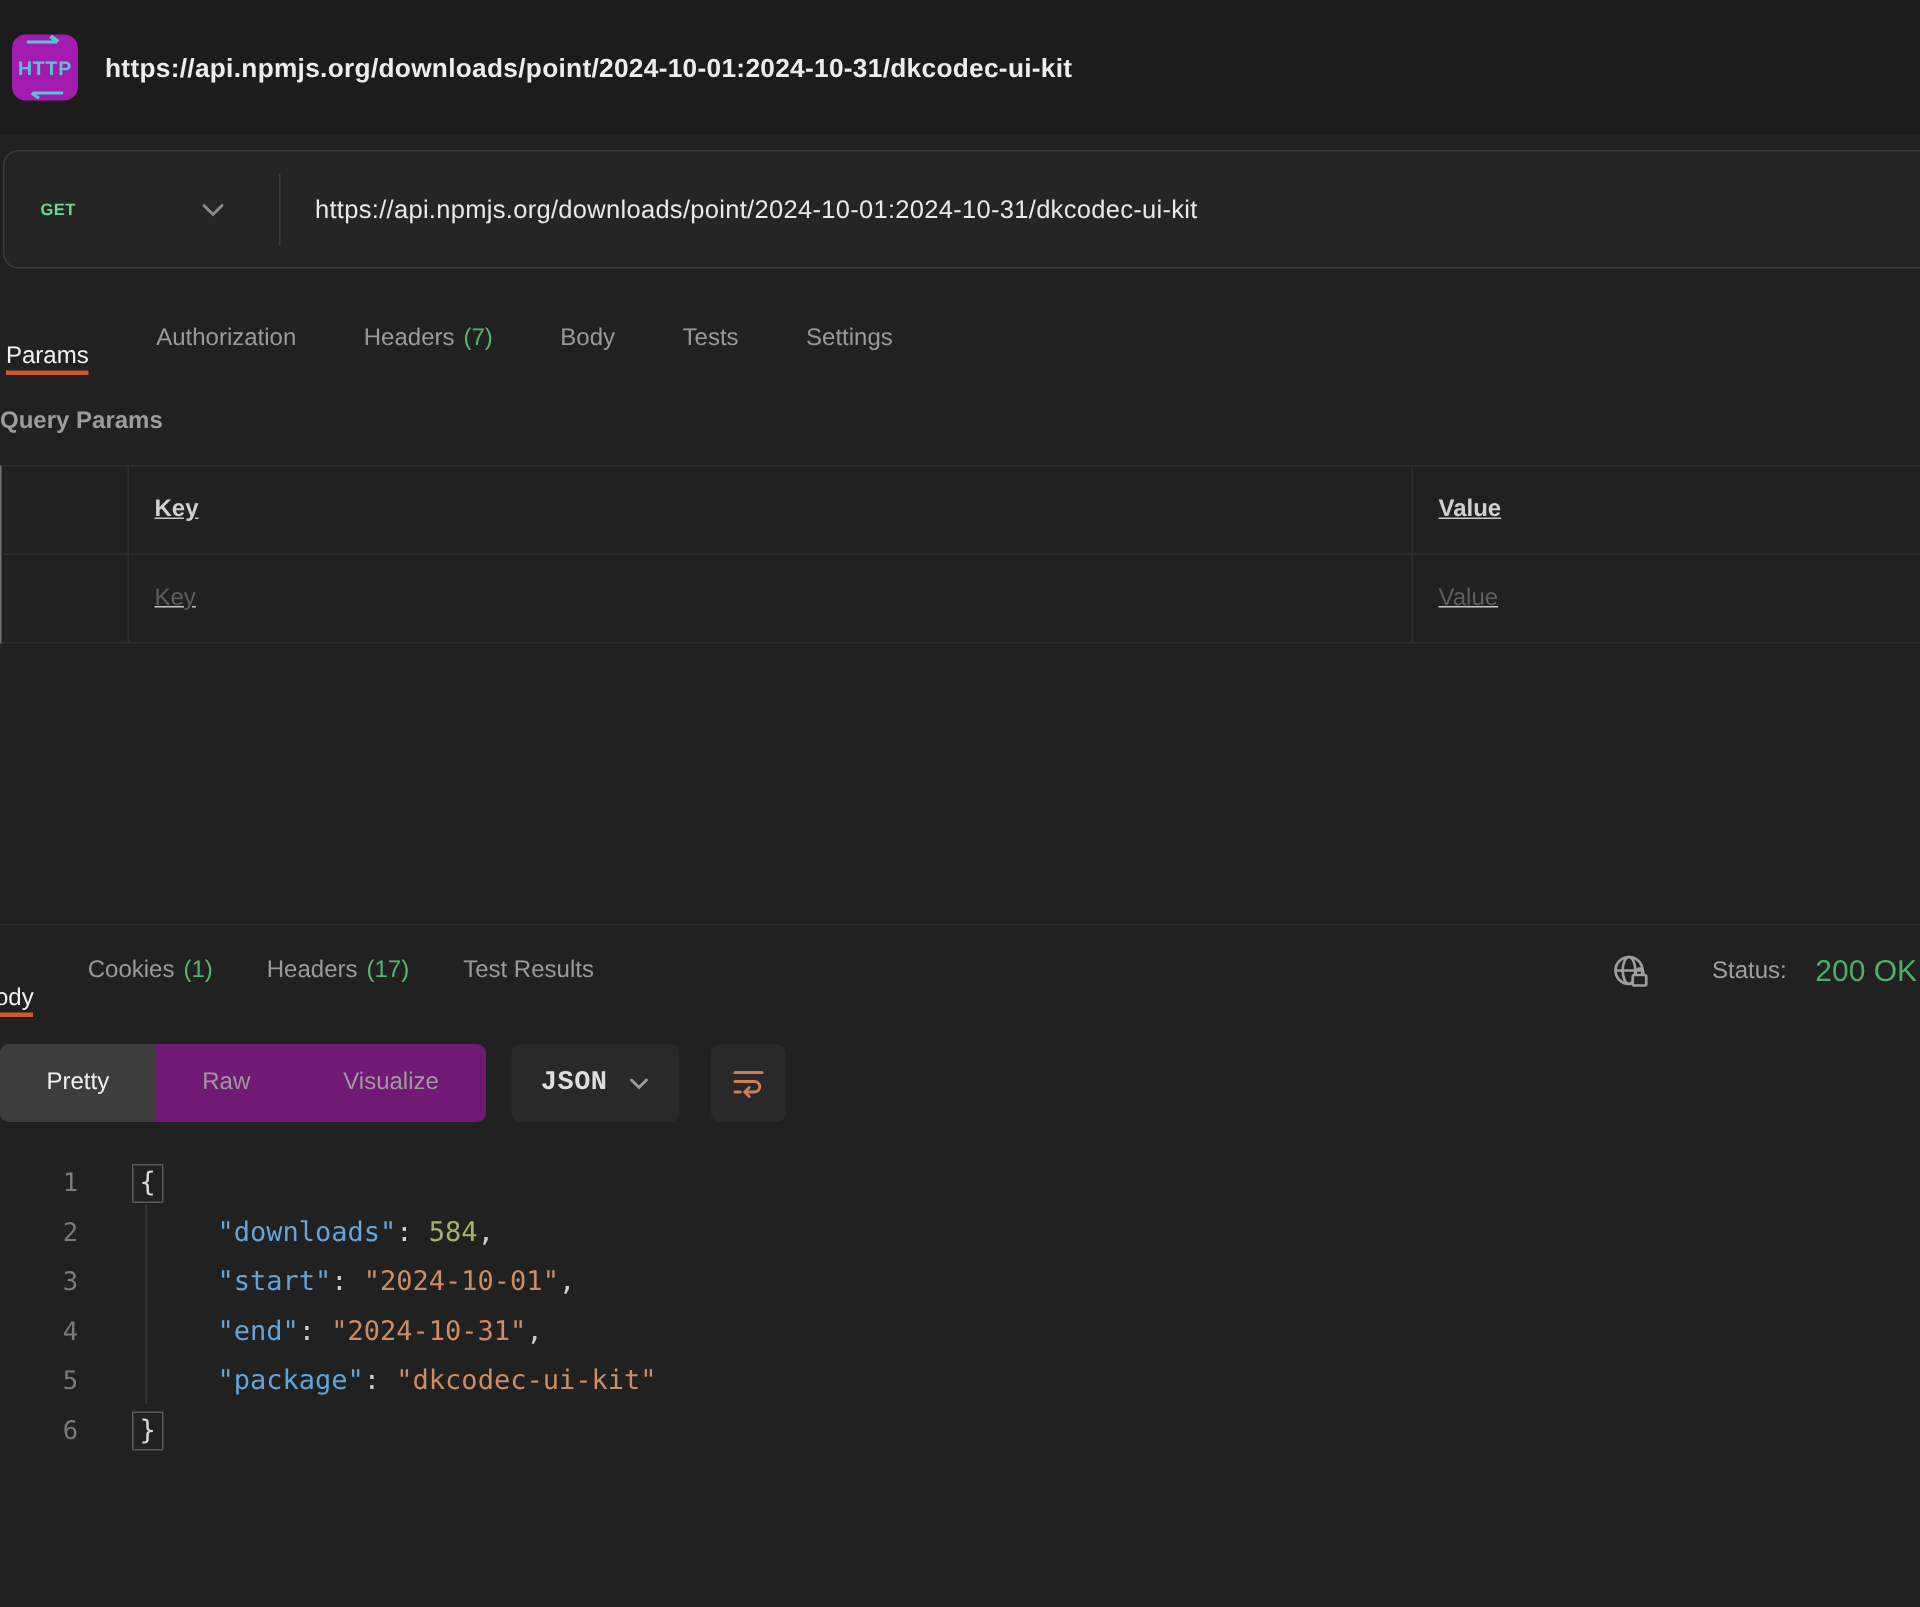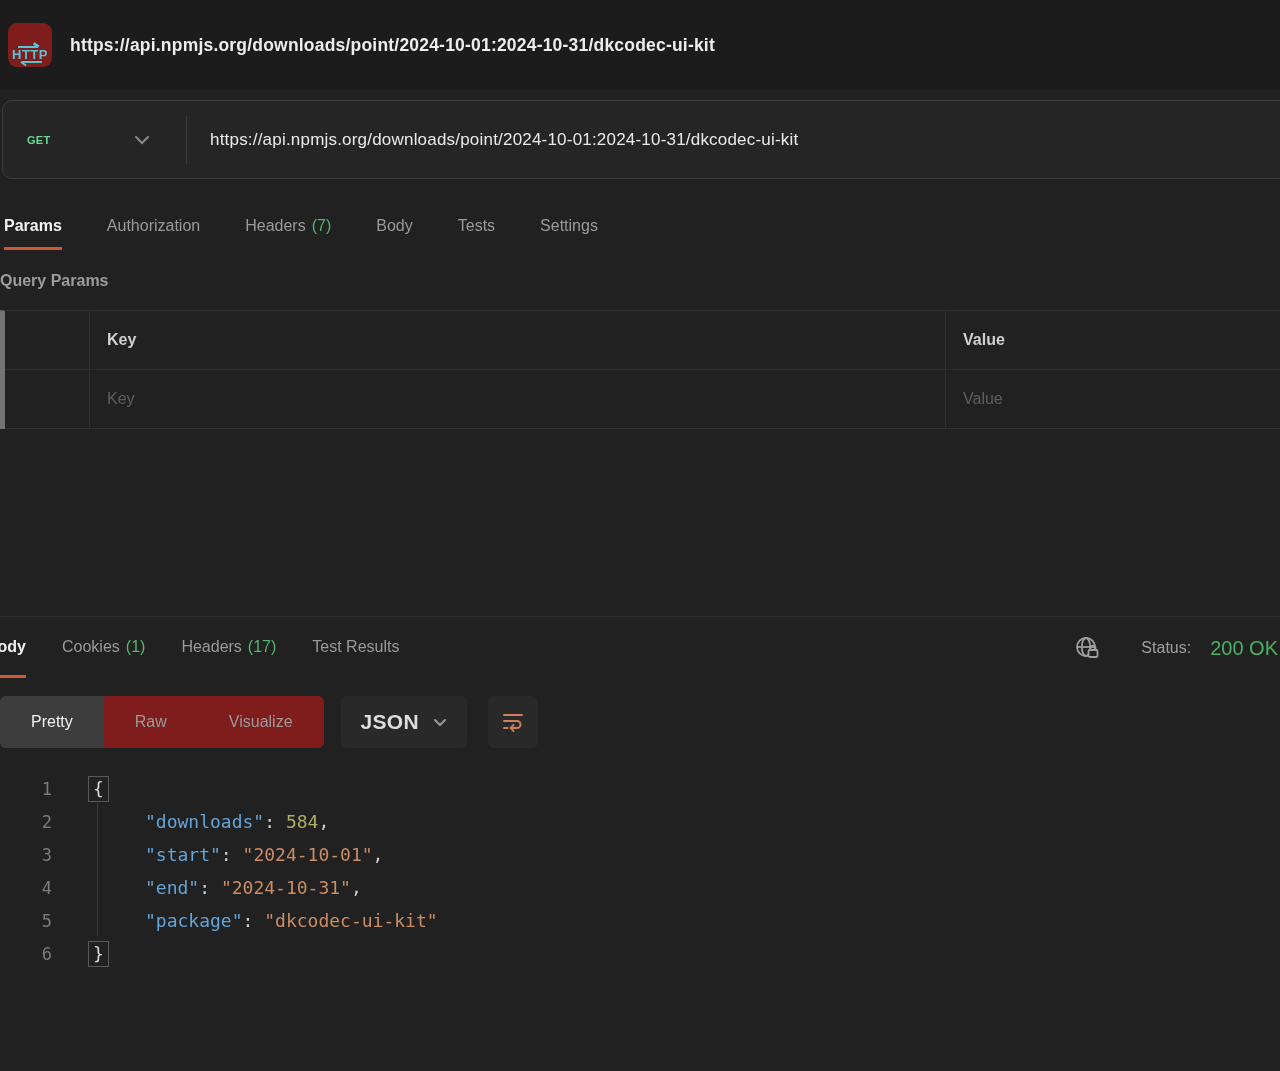--- a/index.html
+++ b/index.html
@@ -7,22 +7,22 @@
   body {
     background:#212121;
     font-family:"Liberation Sans", sans-serif;
     color:#c8c8c8;
     position:relative;
   }
 
   
   .topbar { height:90px; background:#1c1c1d; display:flex; align-items:center; padding:0 16px 0 8px; }
   .http-badge {
-    width:44px; height:44px; background:#7f1d1d; border-radius:9px;
-    display:flex; flex-direction:column; align-items:center; justify-content:flex-end;
+    width:44px; height:44px; background:#a21caf; border-radius:9px;
+    display:flex; flex-direction:column; align-items:center; justify-content:space-between;
     color:#59c2d6; flex:0 0 auto;
   }
   .http-badge .arrow { display:block; }
   .http-badge .txt { font-size:13px; font-weight:bold; letter-spacing:.5px; line-height:11px; }
   .topbar-title { margin-left:18px; font-size:17.5px; font-weight:bold; color:#ededed; letter-spacing:.2px; }
 
   
   .url-row {
     margin:10px 0 0 2px; height:79px; width:1292px;
     background:#252526; border:1px solid #3c3c3c; border-radius:10px;
@@ -31,27 +31,27 @@
   .method { width:155px; padding-left:24px; display:flex; align-items:center; justify-content:space-between; cursor:pointer; }
   .method-label { color:#6fd592; font-weight:bold; font-size:11px; letter-spacing:.3px; }
   .method svg { margin-right:8px; }
   .url-divider { width:1px; height:48px; background:#3c3c3c; margin-left:28px; }
   .url-text { margin-left:23px; font-size:17px; color:#e9e9e9; letter-spacing:.2px; white-space:nowrap; }
 
   
   .req-tabs { display:flex; gap:45px; padding-left:4px; margin-top:25px; height:46px; }
   .tab { font-size:16px; color:#9a9a9a; display:flex; align-items:center; gap:6px;
          border-bottom:3px solid transparent; cursor:pointer; }
-  .tab.active { color:#f2f2f2; font-weight:bold; border-bottom-color:#cd5a32; }
+  .tab.active { color:#f2f2f2; font-weight:normal; border-bottom-color:#cd5a32;align-items:flex-end; }
   .tab .count { color:#55b66e; }
 
   .section-label { padding-left:0; margin-top:22px; font-size:16px; font-weight:bold; color:#9c9c9c; }
 
   
-  .ptable { margin-top:20px; border-top:1px solid #2f2f2f; border-left:5px solid #737373; }
+  .ptable { margin-top:20px; border-top:1px solid #2f2f2f; border-left:1px solid #737373;text-decoration:underline; }
   .ptable .row { display:flex; height:59px; border-bottom:1px solid #2f2f2f; }
   .ptable .c-check { width:85px; border-right:1px solid #2f2f2f; }
   .ptable .c-key { width:856px; border-right:1px solid #2f2f2f; display:flex; align-items:center; padding-left:17px; }
   .ptable .c-val { flex:1; display:flex; align-items:center; padding-left:17px; }
   .ptable .hdr { font-size:16px; font-weight:bold; color:#d0d0d0; }
   .ptable .ph { font-size:16px; color:#5e5e5e; }
 
   .big-divider { margin-top:187px; height:1px; background:#2e2e2e; }
 
   
@@ -59,27 +59,27 @@
   .resp-tabs { display:flex; gap:36px; height:100%; align-items:stretch; }
   .resp-tabs .tab { height:100%; }
   .resp-tabs .tab.active { margin-left:-14px; }
   .resp-right { margin-left:auto; display:flex; align-items:center; padding-right:2px;gap:11px; }
   .globe { color:#9e9e9e; margin-right:30px; display:flex; }
   .status-label { font-size:16px; color:#a0a0a0; margin-right:8px; }
   .status-value { font-size:20px; color:#49b066; }
 
   
   .view-bar { display:flex; align-items:center; margin-top:18px; height:52px; }
-  .view-group { display:flex; background:#7f1d1d; border-radius:6px; height:100%; }
+  .view-group { display:flex; background:#701a75; border-radius:6px; height:100%; }
   .vtab { display:flex; align-items:center; justify-content:center; padding:0 31px;
           font-size:16px; color:#9a9a9a; cursor:pointer; }
   .vtab.active { background:#3d3d3d; color:#f0f0f0; border-radius:6px 0 0 6px; }
   .fmt-select { margin-left:17px; height:100%; background:#292929; border-radius:6px;
                 display:flex; align-items:center; padding:0 20px; gap:14px; cursor:pointer; }
-  .fmt-select .lbl { font-size:21px; color:#dedede; font-weight:bold; letter-spacing:.3px; }
+  .fmt-select .lbl { font-size:18px; color:#dedede; font-weight:bold; letter-spacing:.3px;font-family:Liberation Mono, monospace; }
   .wrap-btn { margin-left:21px; width:50px; height:100%; background:#292929; border-radius:6px;
               display:flex; align-items:center; justify-content:center; cursor:pointer; }
 
   
   .code { position:relative; margin-top:24px; font-family:"DejaVu Sans Mono", monospace; font-size:18px; }
   .code-line { display:flex; align-items:center; height:33px; }
   .ln { width:52px; text-align:right; color:#7b7b7b; flex:0 0 auto; font-size:17px; }
   .lc { margin-left:36px; white-space:pre; }
   .indent { padding-left:57px; }
   .brace-box { display:inline-flex; align-items:center; justify-content:center;

